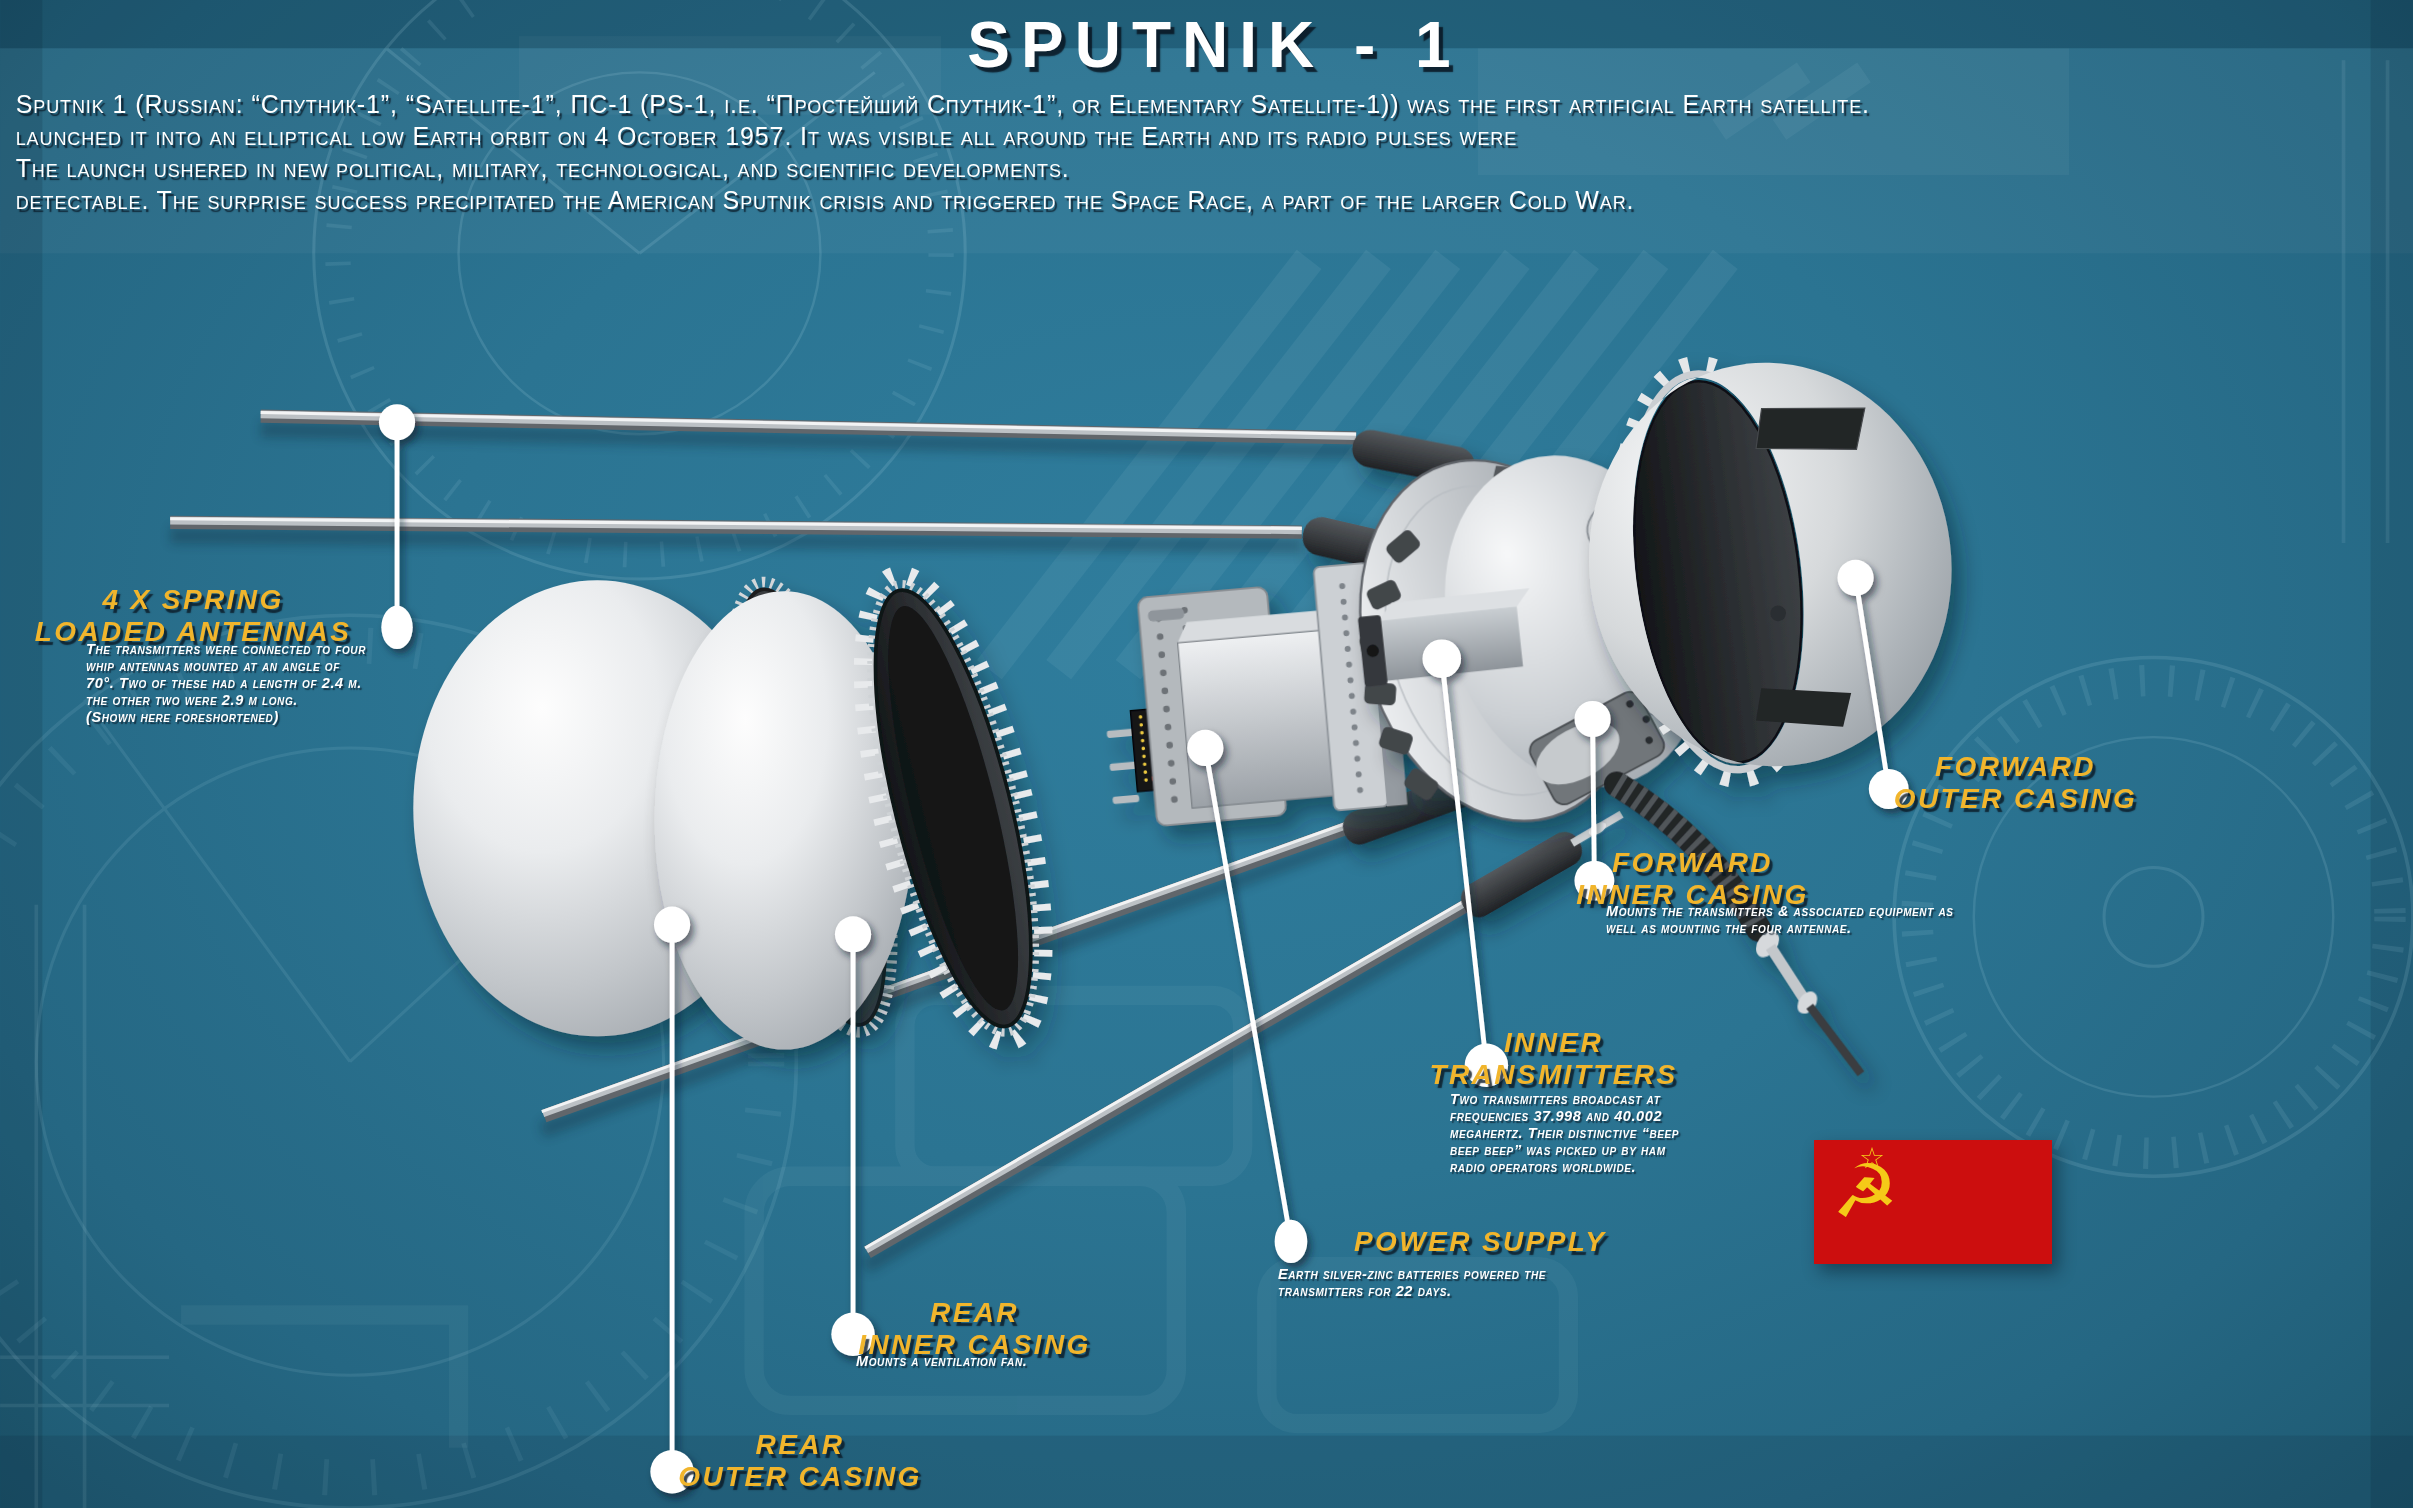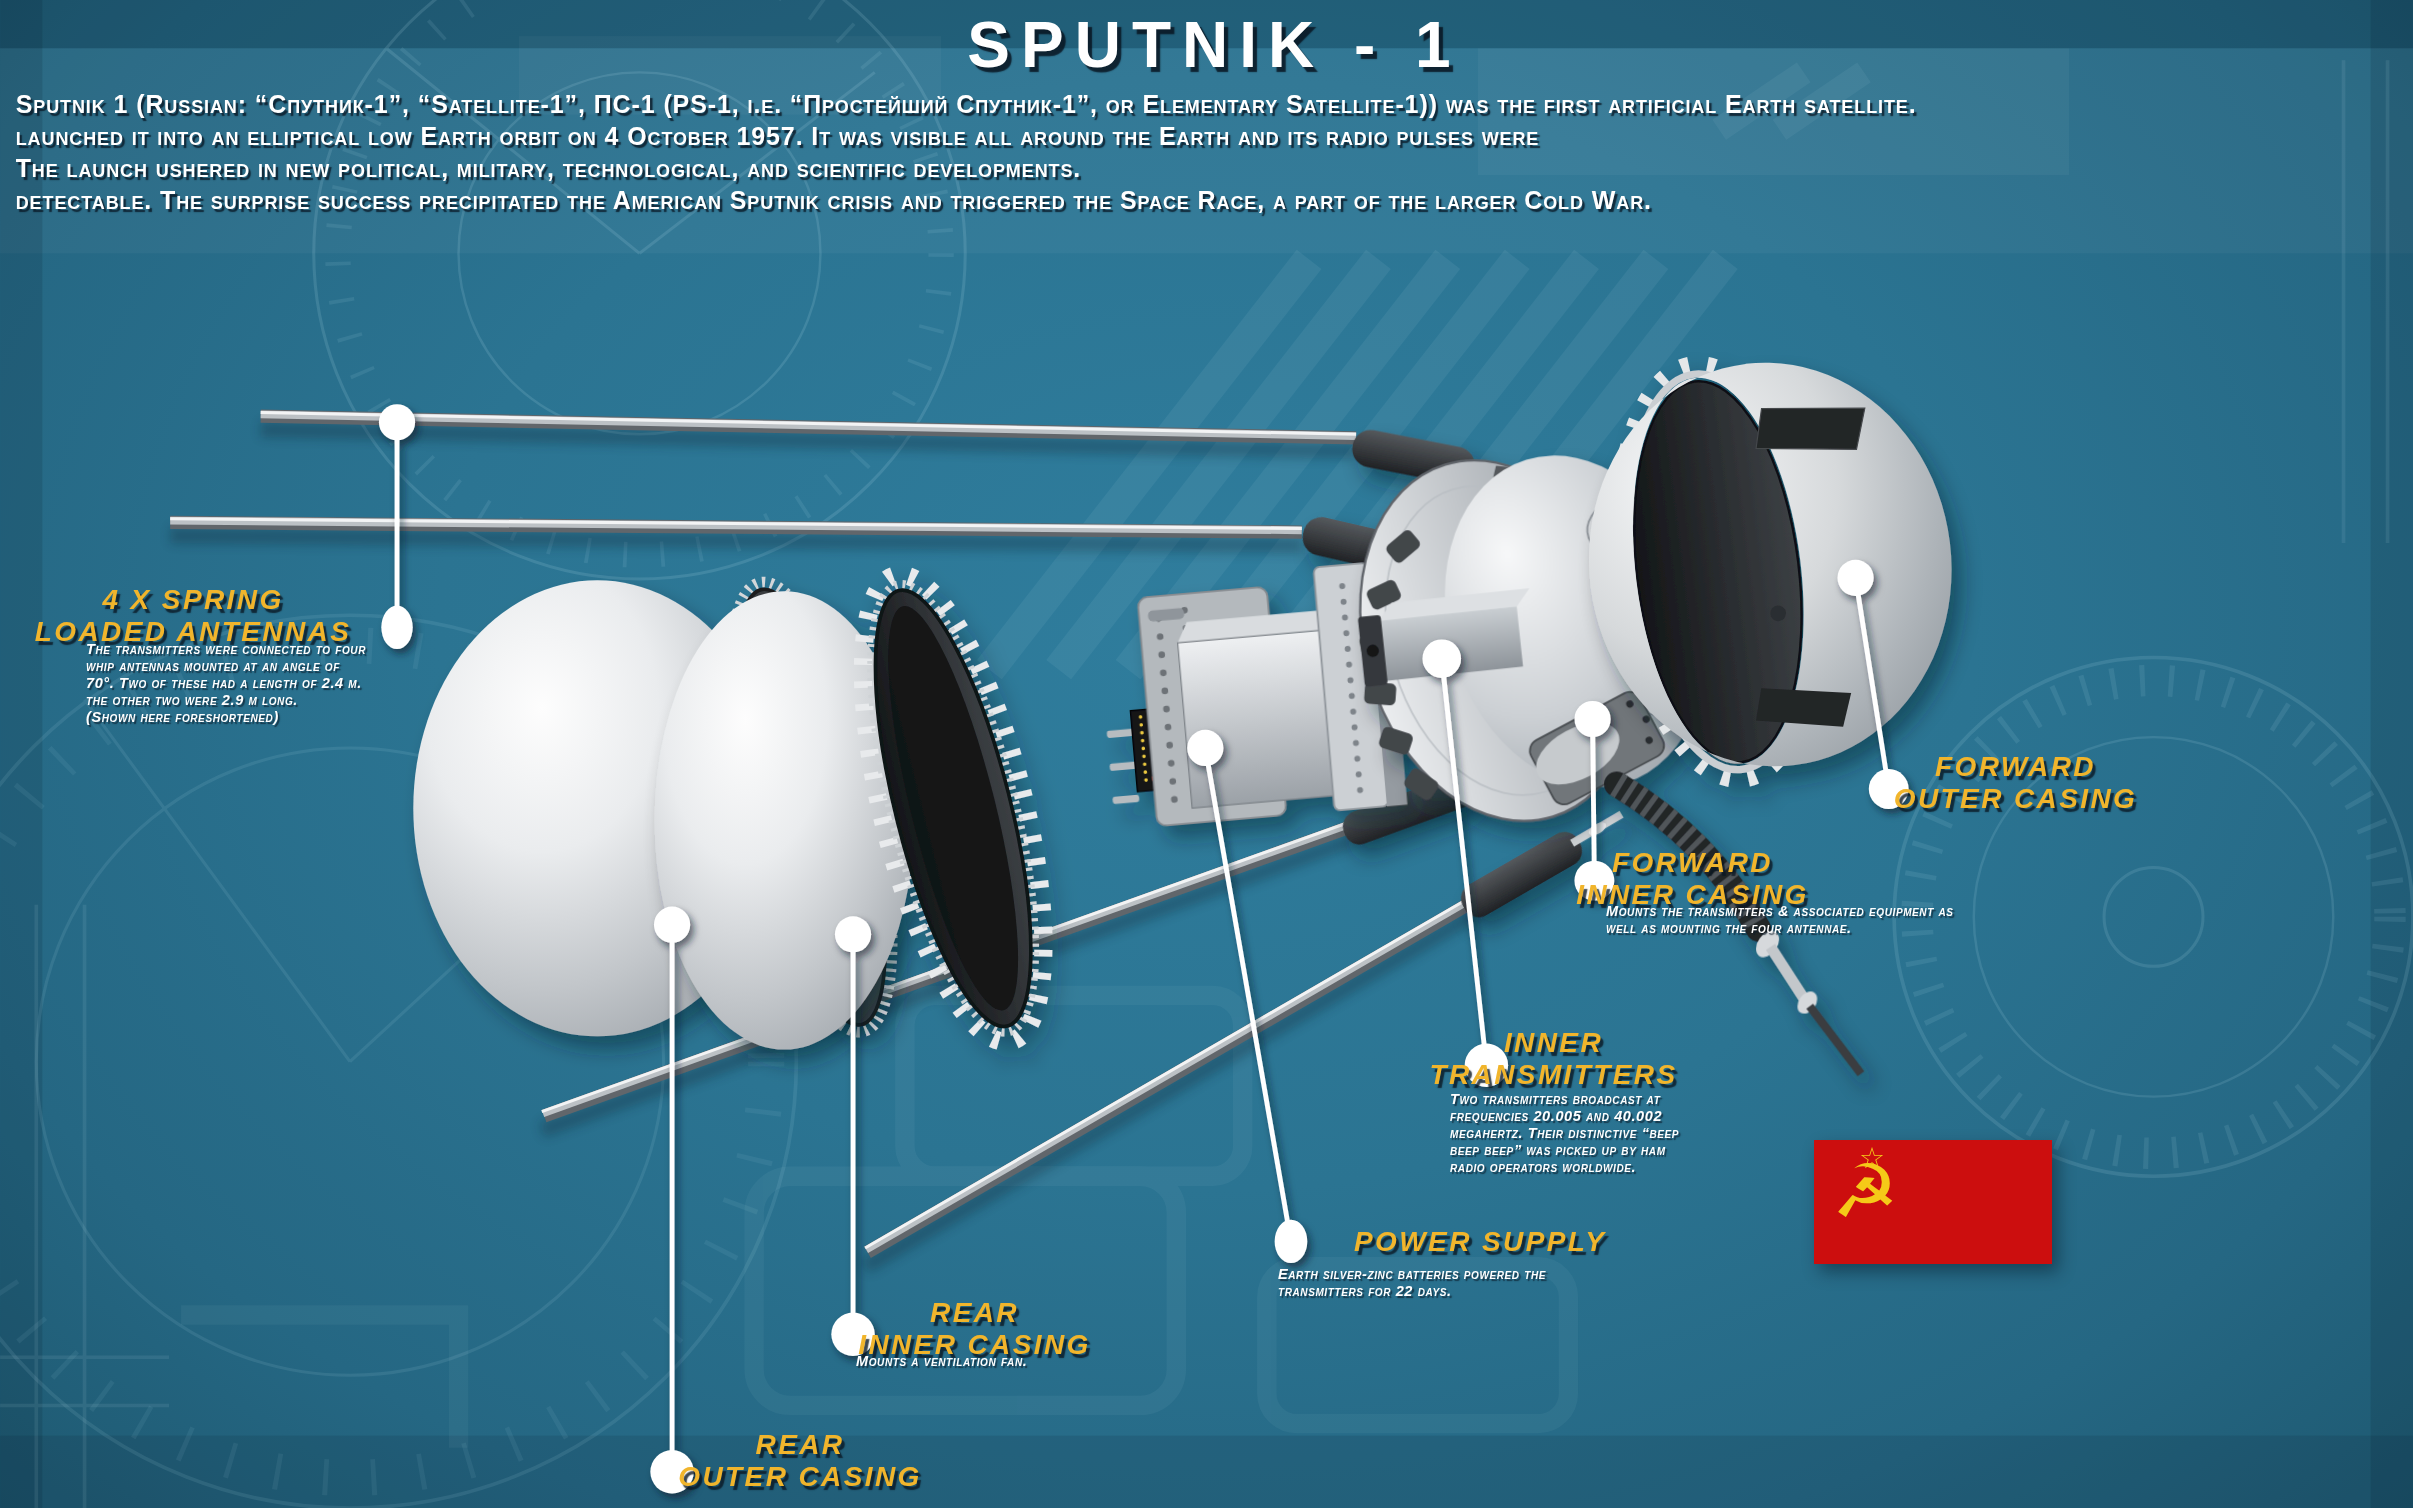--- a/index.html
+++ b/index.html
@@ -15,21 +15,21 @@
   }
   svg{position:absolute;left:0;top:0}
   .title{
     position:absolute;left:0;right:0;top:8.4px;text-align:center;
     font-size:64px;font-weight:bold;letter-spacing:11px;color:var(--white);
     text-shadow:4.2px 4.8px 1.2px rgba(8,20,32,.85);
     padding-left:16px;
   }
   .intro{
     position:absolute;left:15.7px;top:88px;width:2395px;
-    font-size:25px;font-weight:bold;font-variant:small-caps;letter-spacing:0.9px;
+    font-size:25px;font-weight:normal;font-variant:small-caps;letter-spacing:0.9px;
     line-height:32px;color:var(--white);text-shadow:2.4px 3px 1.2px rgba(8,20,32,.8);
     white-space:nowrap;
   }
   .ylabel{
     position:absolute;color:var(--accent);
     font-size:28px;font-weight:bold;font-style:italic;letter-spacing:2.4px;
     line-height:1.14;text-align:center;
     text-shadow:3px 3.6px 1.2px rgba(10,22,34,.8);white-space:nowrap;
   }
   .ylabel.left{text-align:center}
@@ -393,21 +393,21 @@
   <div>Earth silver-zinc batteries powered the</div>
   <div>transmitters for 22 days.</div>
 </div>
 
 <div class="ylabel" style="left:1424px;top:1027px;width:259px">
   <div>INNER</div>
   <div>TRANSMITTERS</div>
 </div>
 <div class="desc" style="left:1422px;top:1091px">
   <div>Two transmitters broadcast at</div>
-  <div>frequencies 20.005 and 40.002</div>
+  <div>frequencies 37.998 and 40.002</div>
   <div>megahertz. Their distinctive “beep</div>
   <div>beep beep” was picked up by ham</div>
   <div>radio operators worldwide.</div>
 </div>
 
 <div class="ylabel" style="left:1563px;top:847px;width:259px">
   <div>FORWARD</div>
   <div>INNER CASING</div>
 </div>
 <div class="desc" style="left:1578px;top:903px">

